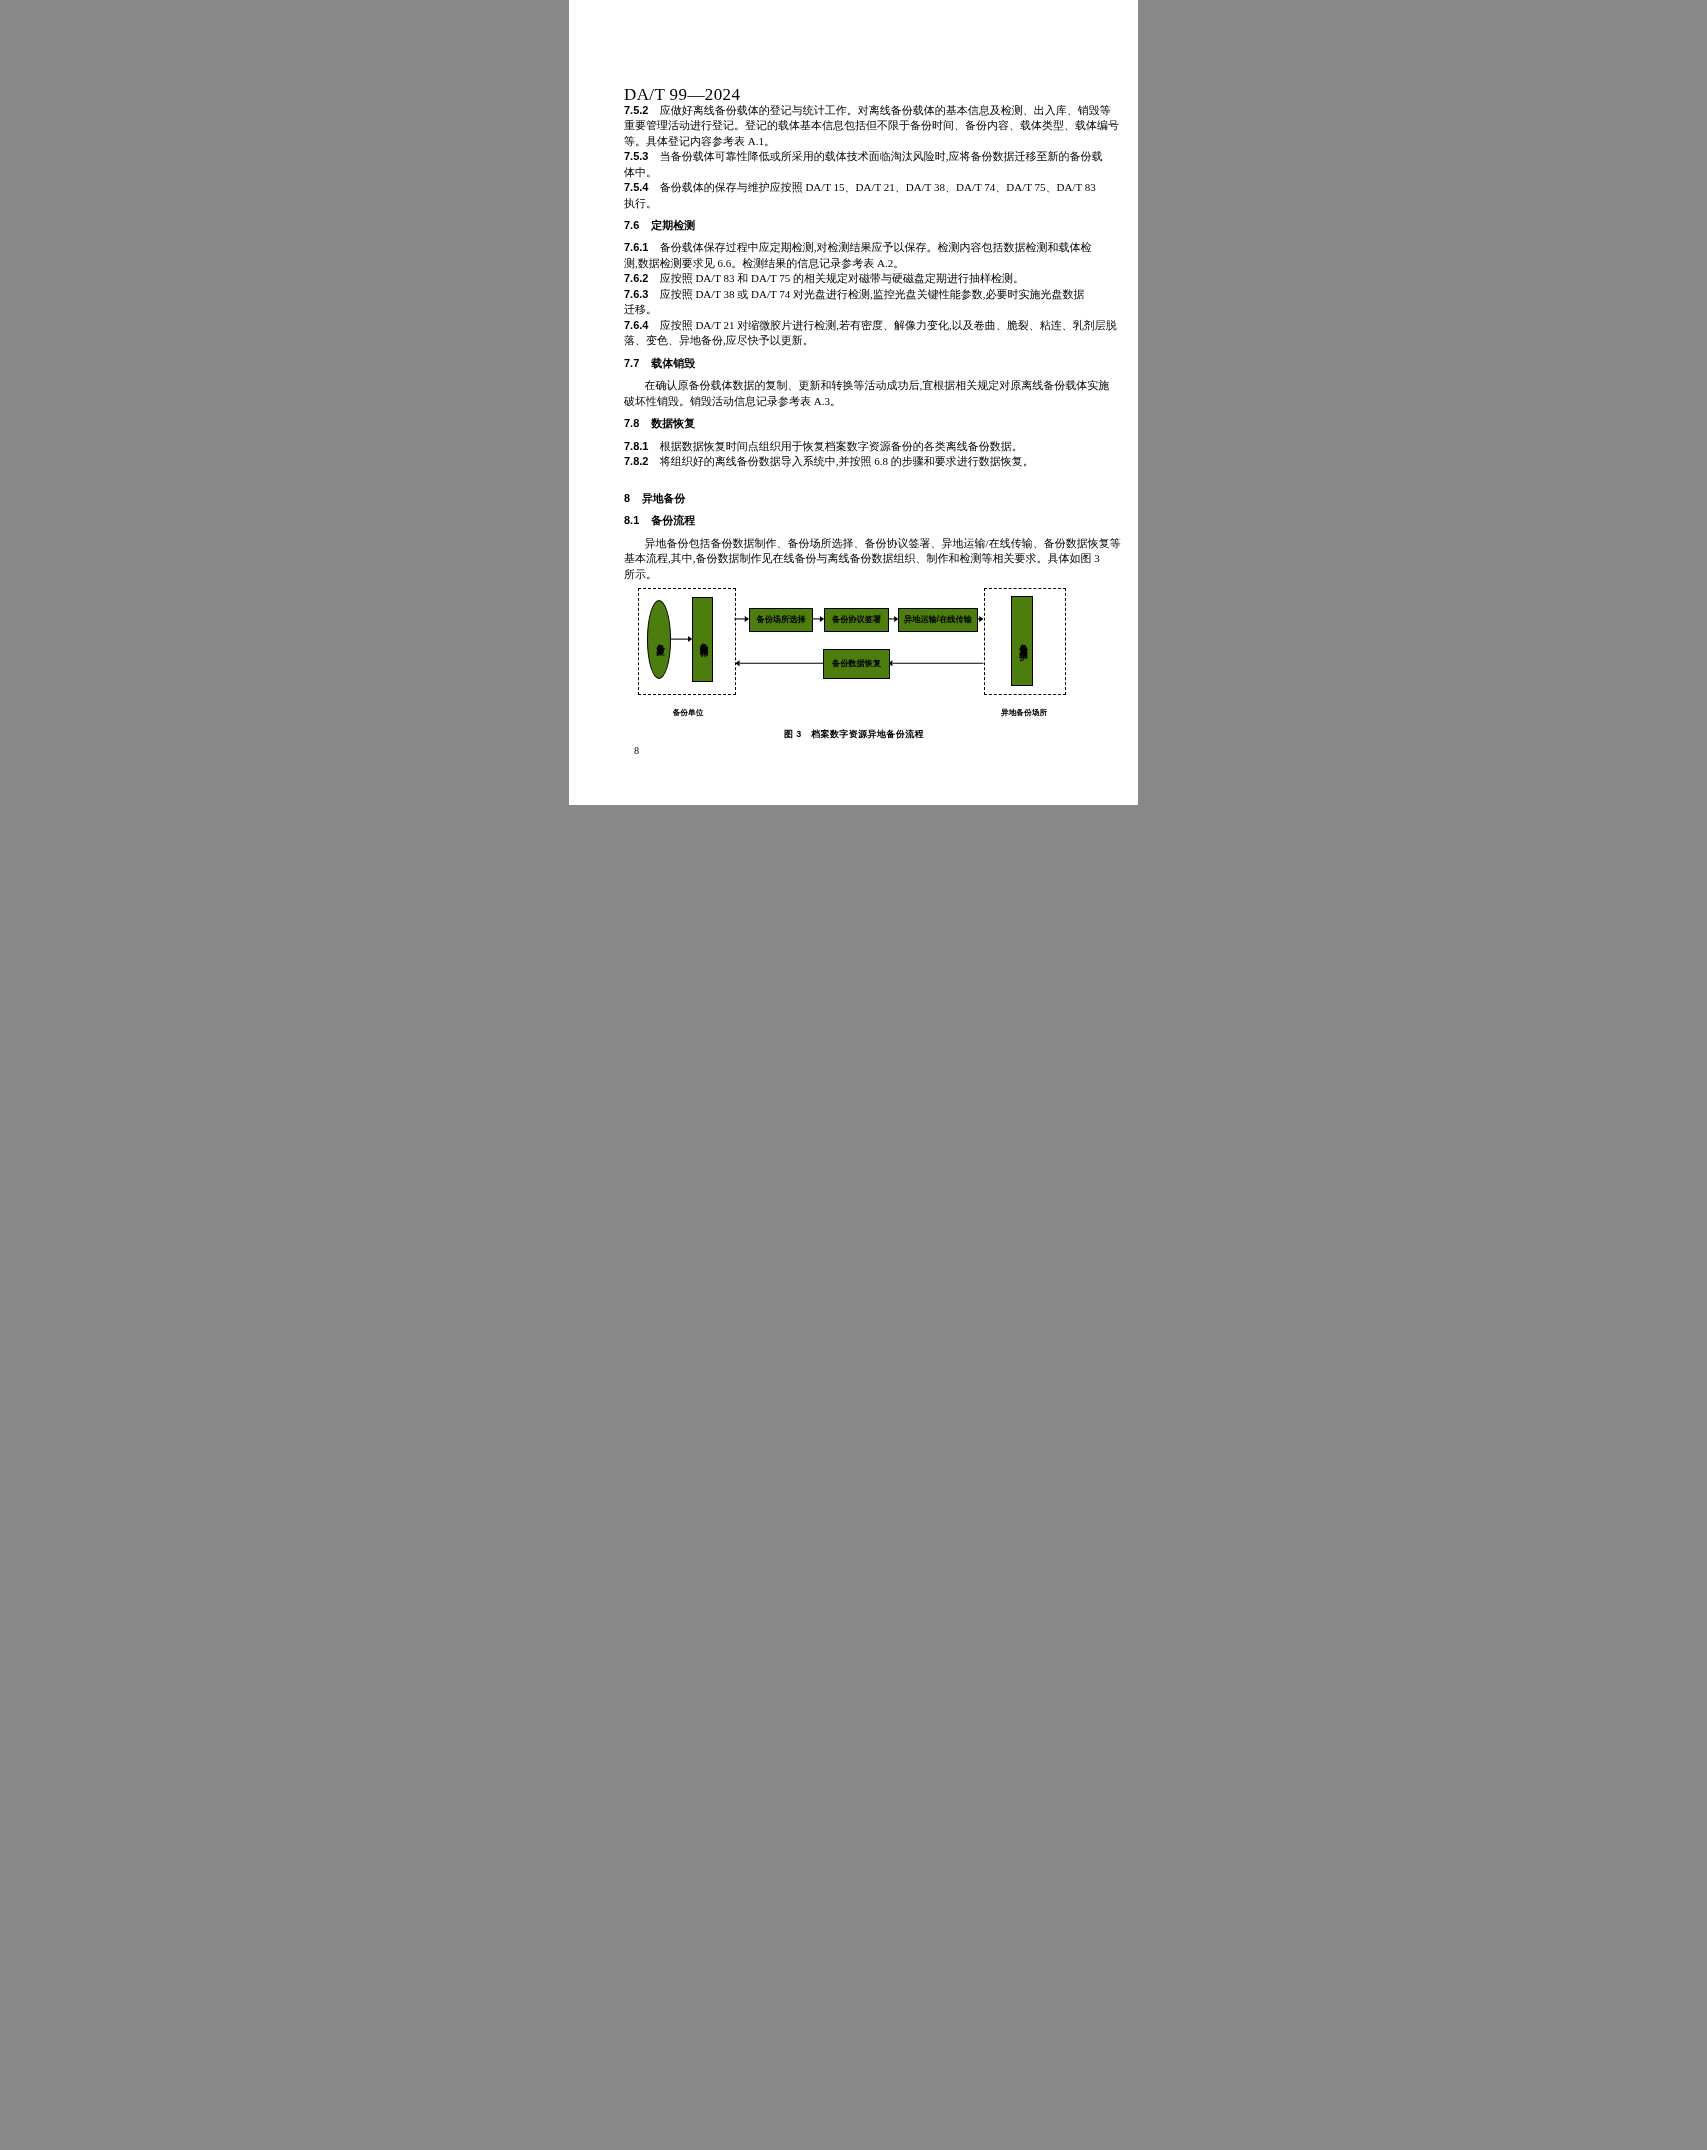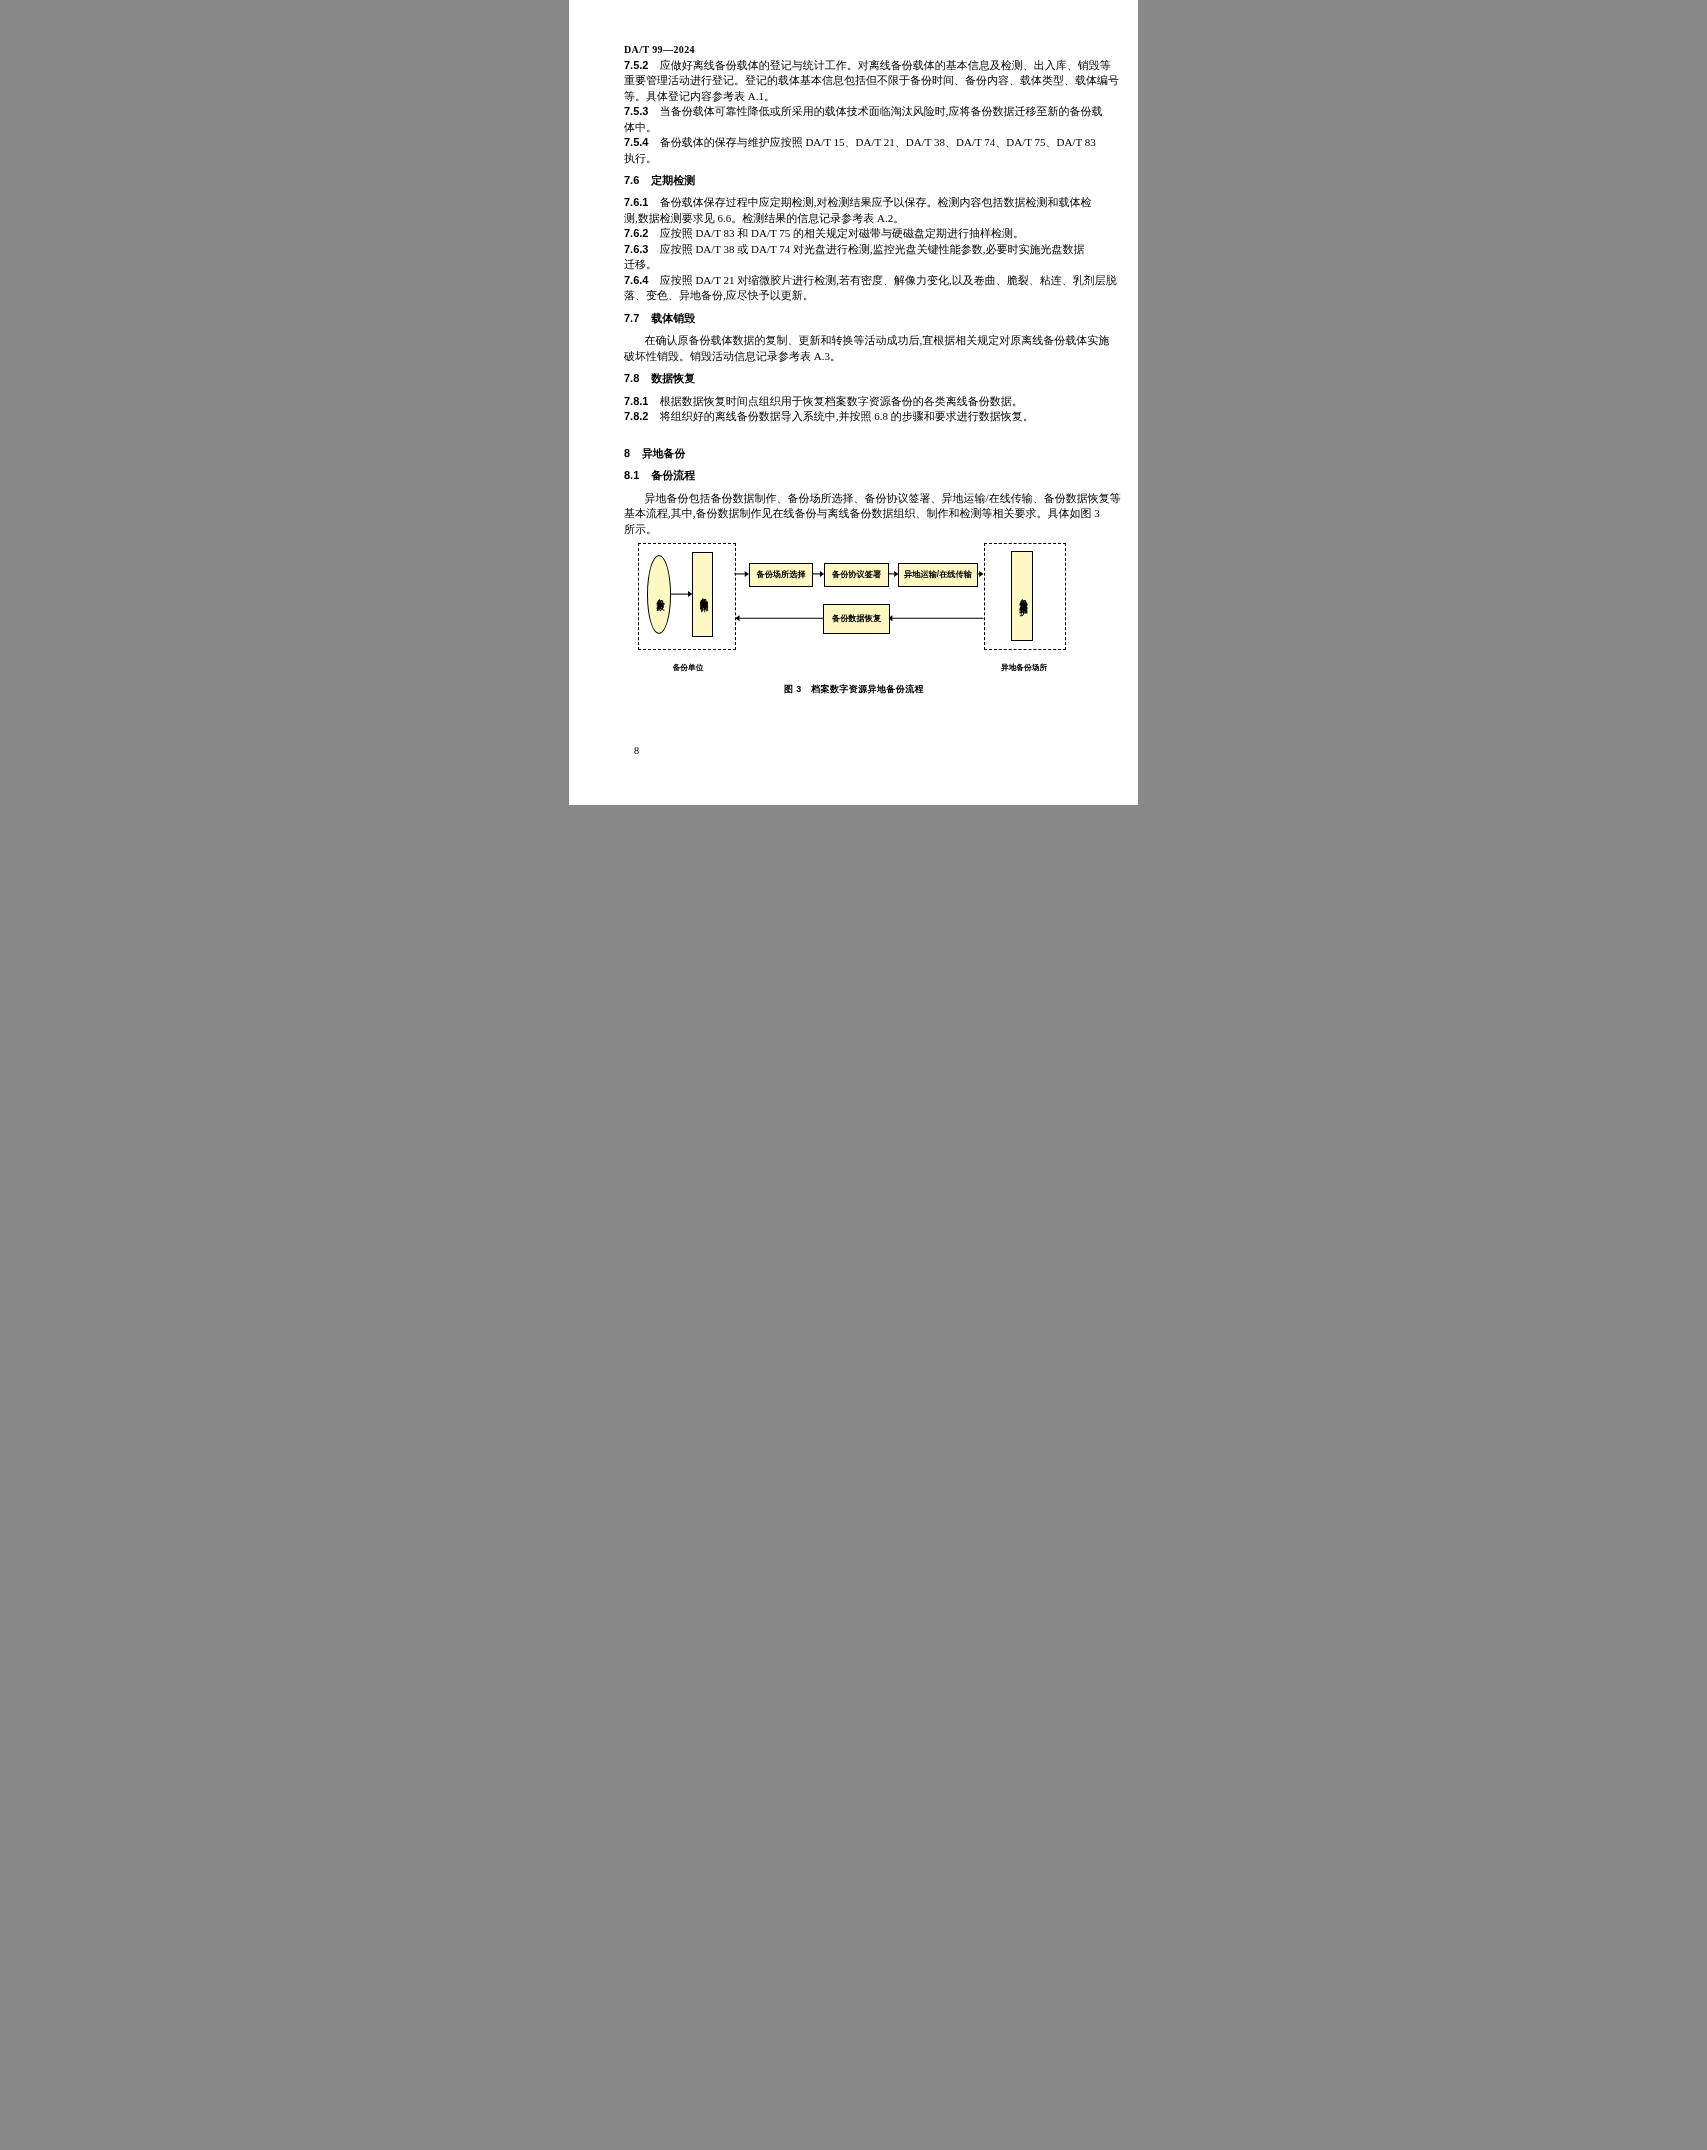--- a/index.html
+++ b/index.html
@@ -11,24 +11,24 @@
     color:#000;
     overflow:hidden;
     font-family:"Liberation Serif","DejaVu Serif",serif;
   }
   .content{
     position:absolute;
     left:55px;top:0;
     width:460px;
   }
   .doc-header{
-    margin-top:43px;
-    font-family:"Liberation Serif","DejaVu Serif",serif;
-    font-weight:bold;
-    font-size:10px;
+    margin-top:88px;
+    font-family:"Liberation Serif","DejaVu Serif",serif;
+    font-weight:normal;
+    font-size:17px;
     line-height:13px;
     letter-spacing:0.4px;
     margin-bottom:1.7px;
   }
   .line{
     font-size:11px;
     line-height:15.5px;
     height:15.5px;
     white-space:nowrap;
     font-family:"Liberation Serif","DejaVu Serif",serif;
@@ -60,21 +60,21 @@
   }
   .figure svg{position:absolute;left:0;top:0;pointer-events:none;}
   .dashedbox{
     position:absolute;
     border:0.9px dashed #000;
     background:transparent;
   }
   .node{
     position:absolute;
     border:1.3px solid #000;
-    background:#fef9c3;
+    background:#4d7c0f;
     display:flex;align-items:center;justify-content:center;
     font-family:"Liberation Sans","DejaVu Sans",sans-serif;
     font-weight:bold;
     font-size:8.2px;
     text-align:center;
   }
   .node.vertical{
     writing-mode:vertical-rl;
     text-orientation:upright;
     letter-spacing:1.3px;

